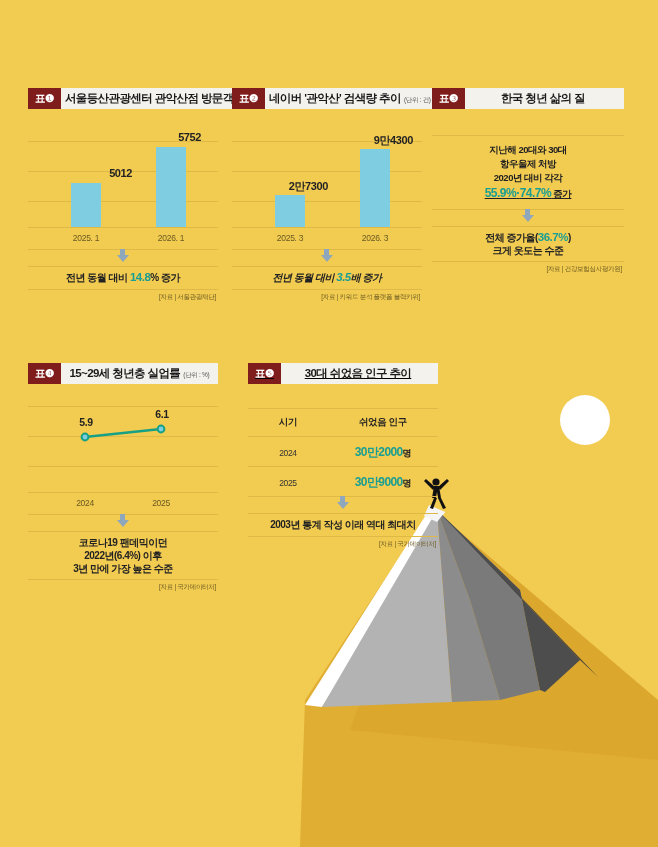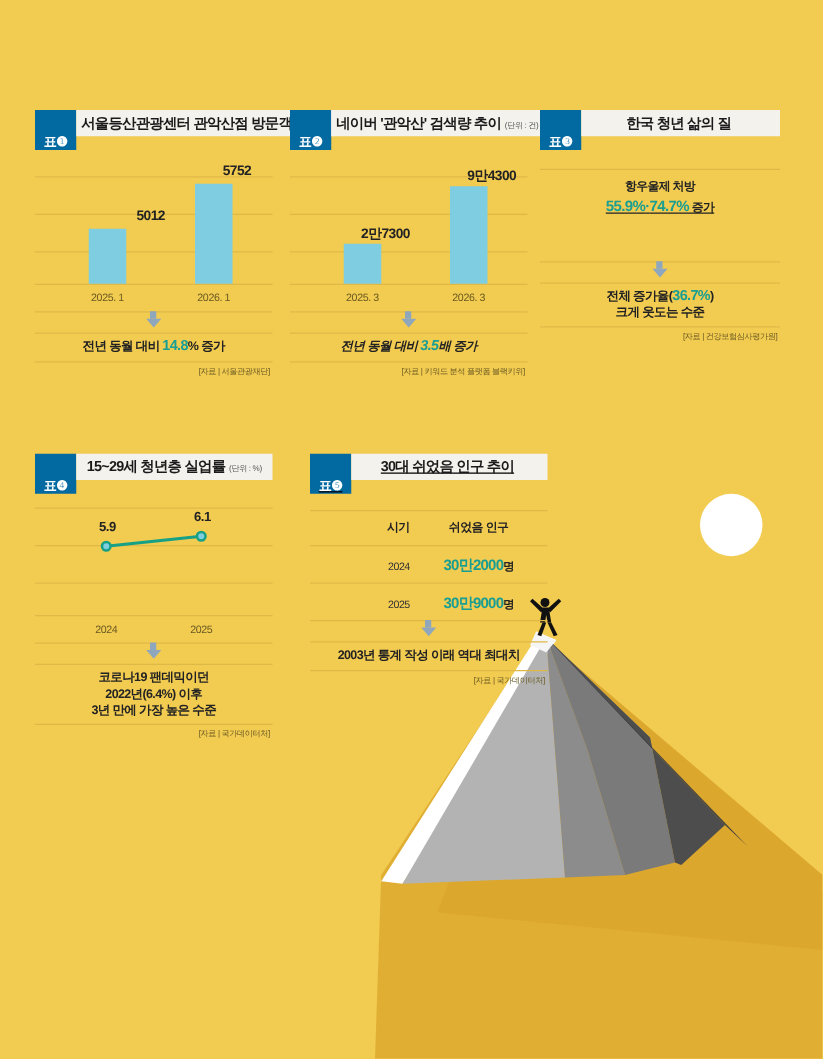--- a/index.html
+++ b/index.html
@@ -20,26 +20,26 @@
   .panel {
     position: absolute;
     z-index: 3;
   }
   .panel-head {
     display: flex;
     align-items: stretch;
     height: 21px;
   }
   .badge {
-    background: #0369a1;
+    background: #7f1d1d;
     color: #ffffff;
     font-size: 10.5px;
     font-weight: bold;
     line-height: 21px;
-    padding: 16px 7px;
+    padding: 0 7px;
     letter-spacing: -0.5px;
     white-space: nowrap;
     flex: 0 0 auto;
   }
   .head-title {
     flex: 1 1 auto;
     background: #f4f2ed;
     color: #1a1a1a;
     font-size: 11.5px;
     font-weight: bold;
@@ -155,21 +155,21 @@
   
   .tbl { position: relative; }
   .trow {
     position: absolute;
     left: 0; right: 0;
     display: flex;
     align-items: center;
     font-size: 9.5px;
     letter-spacing: -0.4px;
   }
-  .tcell-l { flex: 0 0 42%; text-align: right; }
+  .tcell-l { flex: 0 0 42%; text-align: center; }
   .tcell-r { flex: 1 1 auto; text-align: center; }
   .thead { font-weight: bold; color: #222; }
   .tval { font-size: 8.5px; color: #333; }
   .tnum { font-weight: bold; font-size: 12px; color: #189e93; letter-spacing: -0.6px; }
   .tnum .suffix { color: #222; font-size: 9px; }
 </style>
 </head>
 <body>
 
 <svg id="scenery" width="658" height="847" viewBox="0 0 658 847">
@@ -280,21 +280,23 @@
     <div class="badge">표❸</div>
     <div class="head-title">
       <span>한국 청년 삶의 질</span>
       <span class="head-unit"></span>
     </div>
   </div>
   <div class="panel-body" style="height:200px;">
     <div class="hline" style="top:26px;"></div>
 
     <div class="textblock" style="top:34px;">
+      <div>지난해 20대와 30대</div>
       <div>항우울제 처방</div>
+      <div>2020년 대비 각각</div>
       <div style="line-height:17px;text-decoration:underline;">
         <span class="hl">55.9%</span><span class="hl">·</span><span class="hl">74.7%</span><span> 증가</span>
       </div>
     </div>
 
     <div class="hline" style="top:100px;"></div>
     <div class="arrow-stem" style="left:93px; top:100px;"></div>
     <div class="arrow" style="left:90px; top:106px;"></div>
     <div class="hline" style="top:117px;"></div>
 

